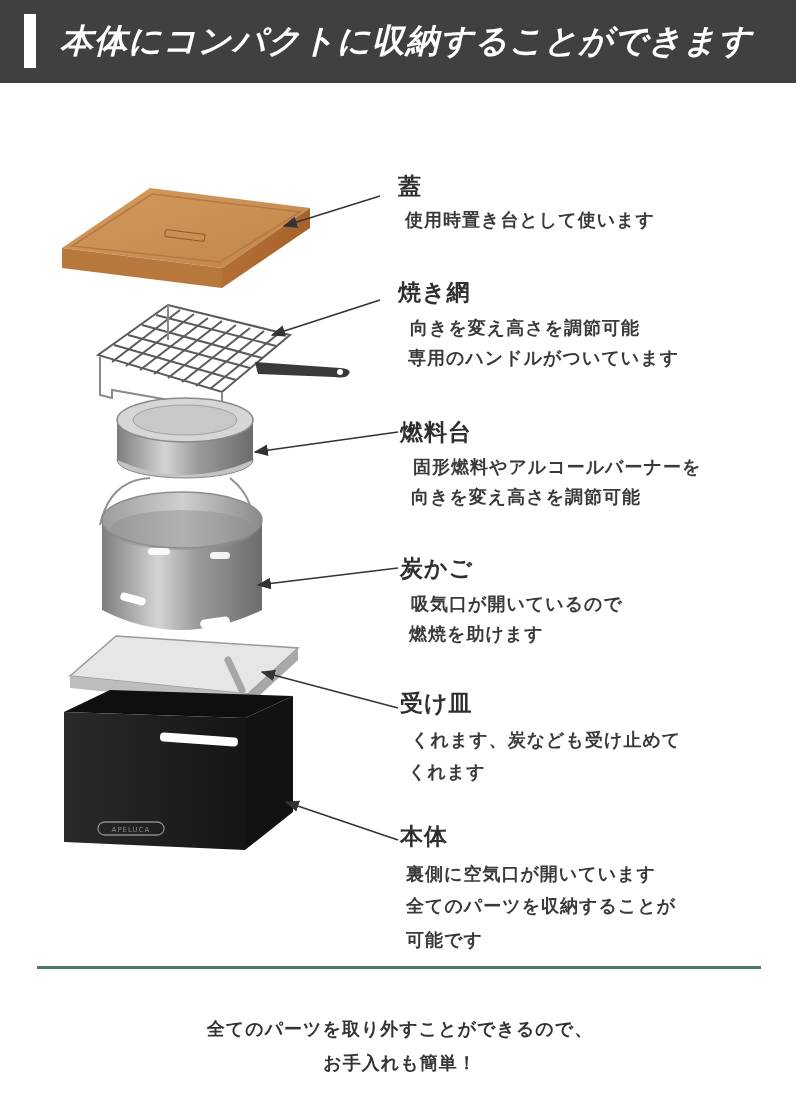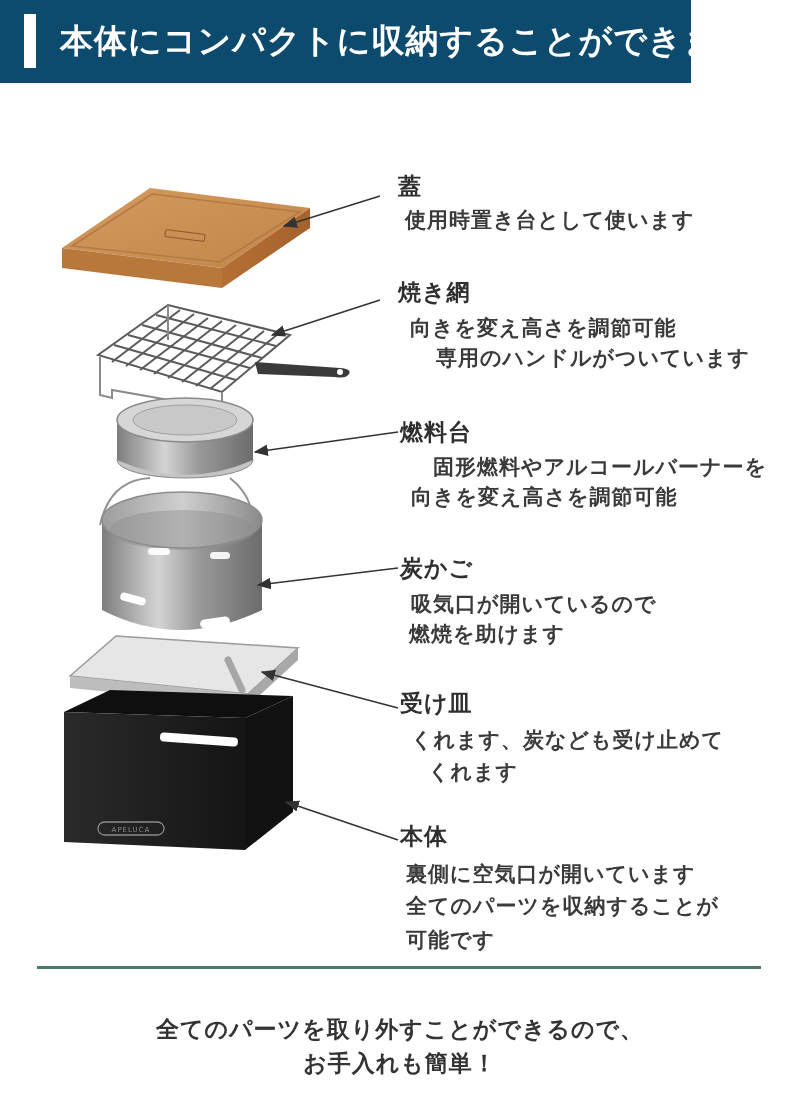--- a/index.html
+++ b/index.html
@@ -1,52 +1,53 @@
 <!DOCTYPE html>
 <html><head>
 <meta charset="utf-8">
 <style>
   * { box-sizing: border-box; margin: 0; padding: 0; }
   html, body { width: 800px; height: 1100px; background: #ffffff; overflow: hidden; }
   body { position: relative; font-family: "DejaVu Sans", "Liberation Sans", sans-serif; color: #333333; }
 
   .header {
-    position: absolute; left: 0; top: 0; width: 691px; height: 83px;
-    background: #0c4a6e;
+    position: absolute; left: 0; top: 0; width: 796px; height: 83px;
+    background: #404040;
+    font-style: italic;
   }
   .header-bar {
     position: absolute; left: 24px; top: 14px; width: 12px; height: 54px;
     background: #ffffff;
   }
   .header-title {
     position: absolute; left: 60px; top: 14px; height: 54px;
     line-height: 54px; font-size: 33px; font-weight: bold; color: #ffffff;
     letter-spacing: 1px; white-space: nowrap;
   }
 
   .diagram { position: absolute; left: 0; top: 83px; width: 800px; height: 870px; }
   .diagram svg { position: absolute; left: 0; top: 0; }
 
   .part-label {
     position: absolute; font-size: 23px; font-weight: bold; color: #2f2f2f;
     white-space: nowrap; letter-spacing: 1px;
   }
   .part-desc {
-    position: absolute; font-size: 21px; font-weight: bold; color: #3a3a3a;
+    position: absolute; font-size: 18px; font-weight: bold; color: #3a3a3a;
     line-height: 30px; white-space: nowrap; letter-spacing: 1px;
   }
 
   .divider {
     position: absolute; left: 37px; top: 966px; width: 724px; height: 3px;
     background: #4a7a6e;
   }
 
   .footer {
     position: absolute; left: 0; top: 1012px; width: 800px; text-align: center;
-    font-size: 23px; font-weight: bold; color: #333333; line-height: 34px;
+    font-size: 18px; font-weight: bold; color: #333333; line-height: 34px;
     letter-spacing: 1px;
   }
 </style>
 </head>
 <body>
 
 <div class="header">
   <div class="header-bar"></div>
   <div class="header-title">本体にコンパクトに収納することができます</div>
 </div>
@@ -153,33 +154,33 @@
       <line x1="398" y1="708" x2="262" y2="672" marker-end="url(#arrowHead)"></line>
       <line x1="398" y1="840" x2="286" y2="802" marker-end="url(#arrowHead)"></line>
     </g>
   </svg>
 
   <div class="part-label" style="left:398px; top:88px;">蓋</div>
   <div class="part-desc" style="left:405px; top:122px;">使用時置き台として使います</div>
 
   <div class="part-label" style="left:398px; top:194px;text-align:right;">焼き網</div>
   <div class="part-desc" style="left:410px; top:230px;">向きを変え高さを調節可能</div>
-  <div class="part-desc" style="left:408px; top:260px;margin-left:28px;">専用のハンドルがついています</div>
+  <div class="part-desc" style="left:408px; top:260px;">専用のハンドルがついています</div>
 
   <div class="part-label" style="left:400px; top:334px;">燃料台</div>
-  <div class="part-desc" style="left:413px; top:369px;margin-left:20px;">固形燃料やアルコールバーナーを</div>
+  <div class="part-desc" style="left:413px; top:369px;">固形燃料やアルコールバーナーを</div>
   <div class="part-desc" style="left:411px; top:399px;">向きを変え高さを調節可能</div>
 
   <div class="part-label" style="left:400px; top:470px;">炭かご</div>
   <div class="part-desc" style="left:411px; top:506px;">吸気口が開いているので</div>
   <div class="part-desc" style="left:409px; top:536px;">燃焼を助けます</div>
 
   <div class="part-label" style="left:400px; top:605px;">受け皿</div>
   <div class="part-desc" style="left:411px; top:642px;">くれます、炭なども受け止めて</div>
-  <div class="part-desc" style="left:408px; top:674px;margin-left:20px;">くれます</div>
+  <div class="part-desc" style="left:408px; top:674px;">くれます</div>
 
   <div class="part-label" style="left:400px; top:738px;">本体</div>
   <div class="part-desc" style="left:406px; top:776px;">裏側に空気口が開いています</div>
   <div class="part-desc" style="left:406px; top:808px;">全てのパーツを収納することが</div>
   <div class="part-desc" style="left:406px; top:842px;">可能です</div>
 </div>
 
 <div class="divider"></div>
 
 <div class="footer">

